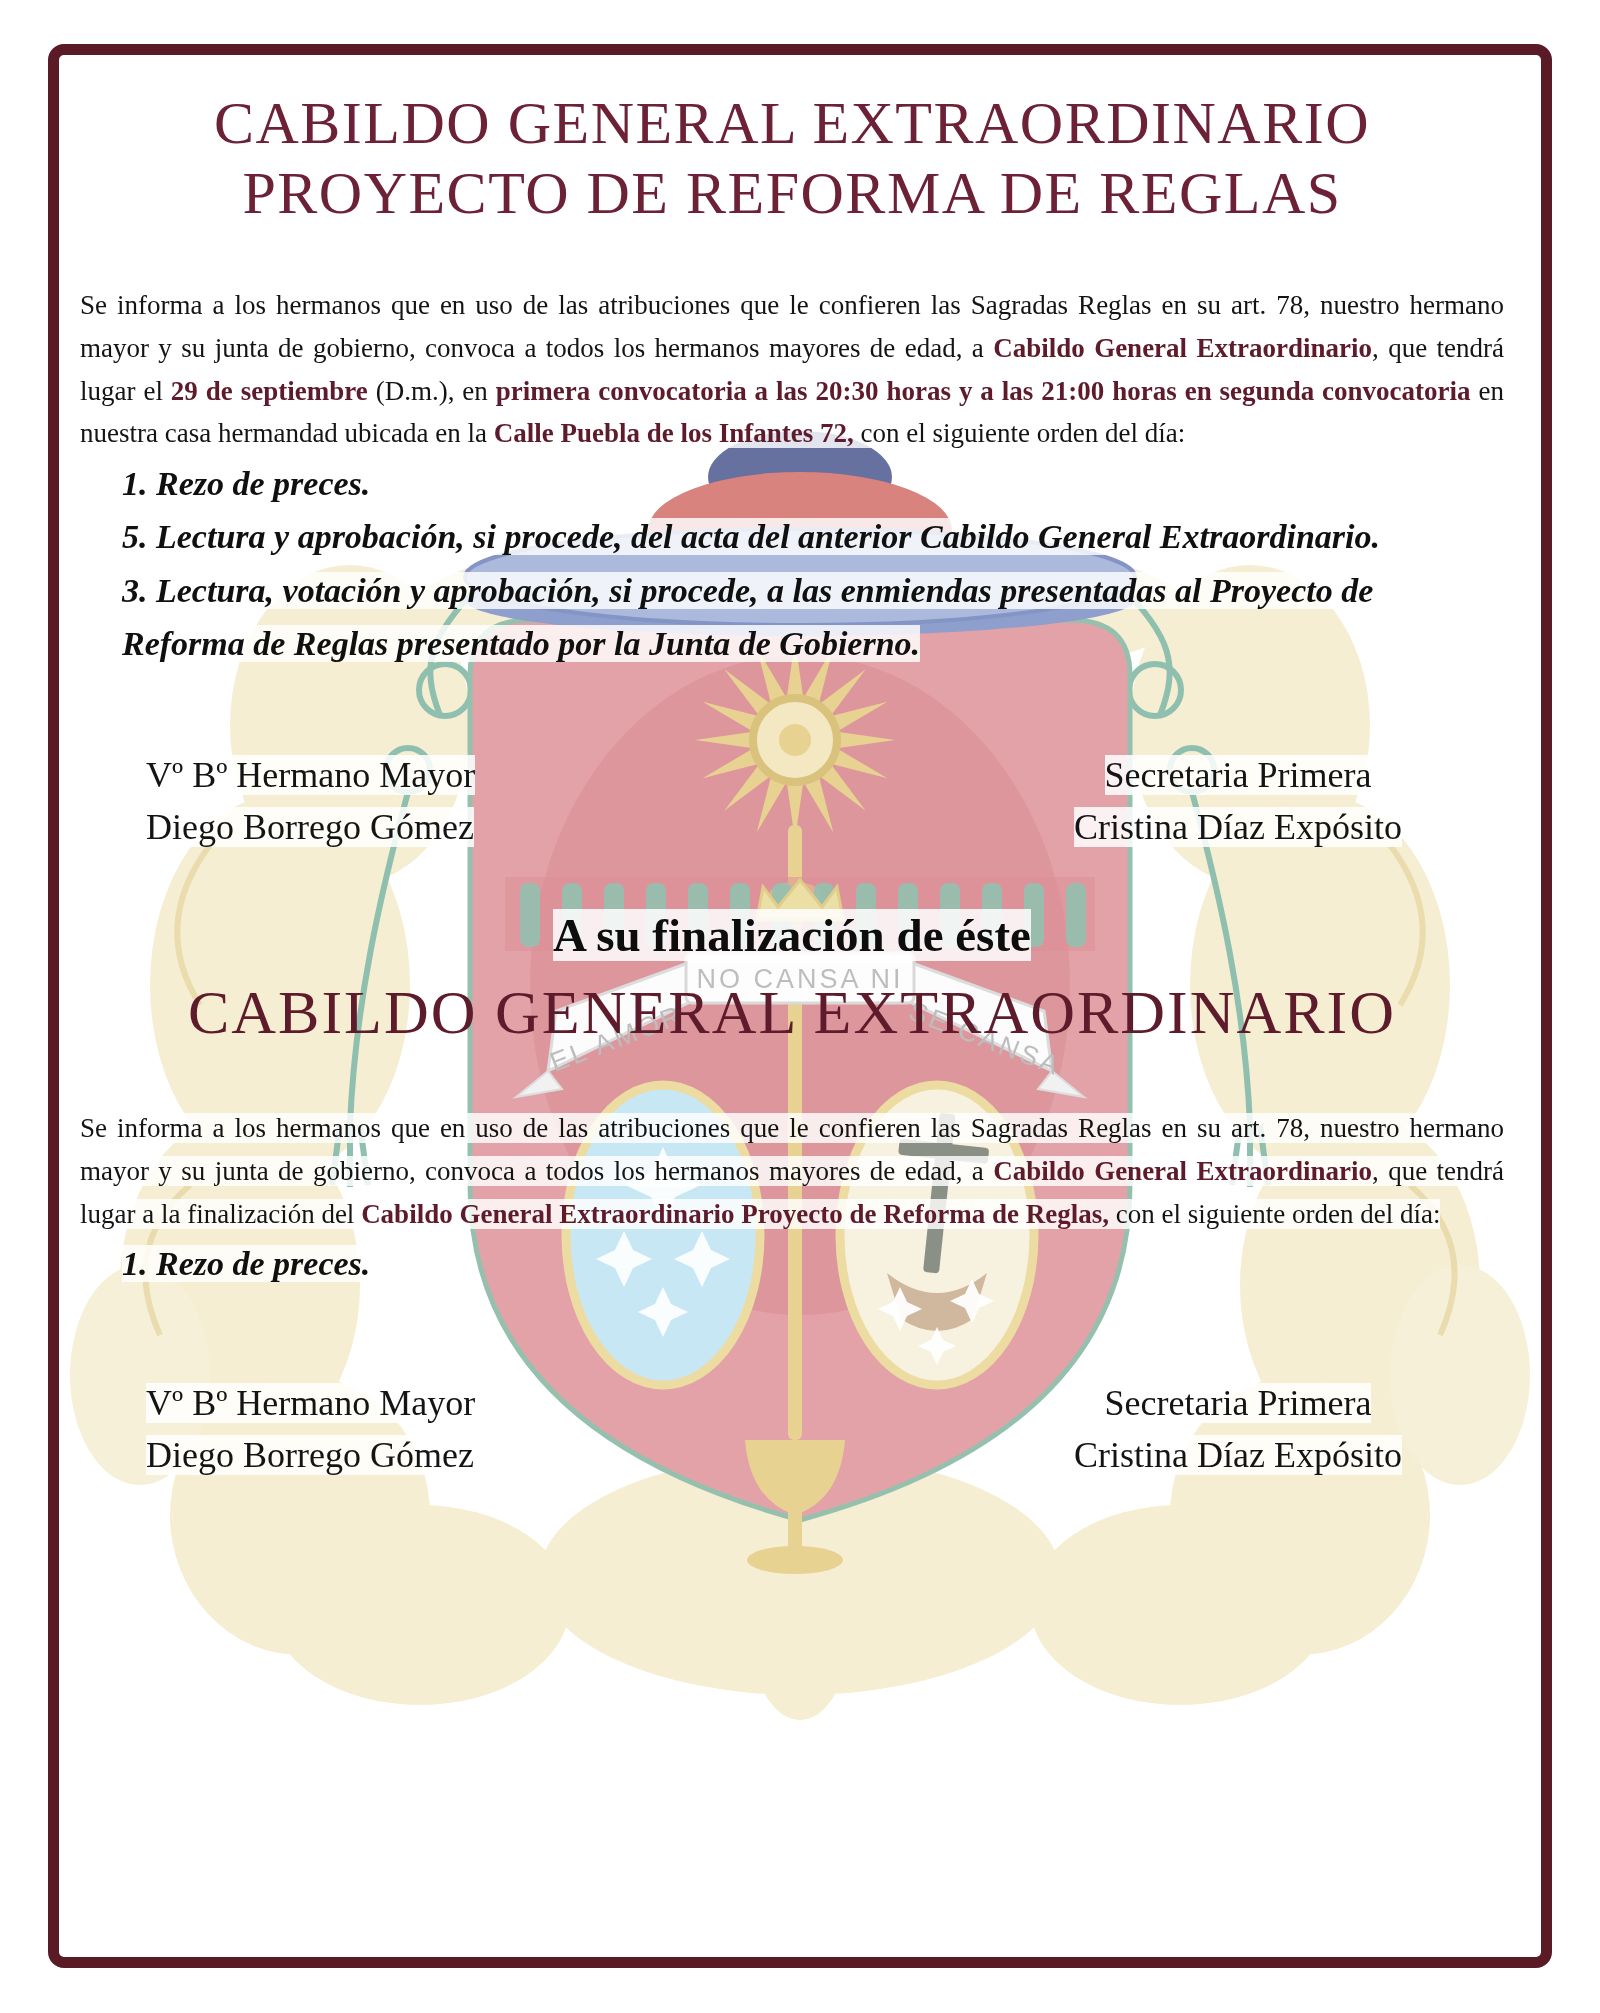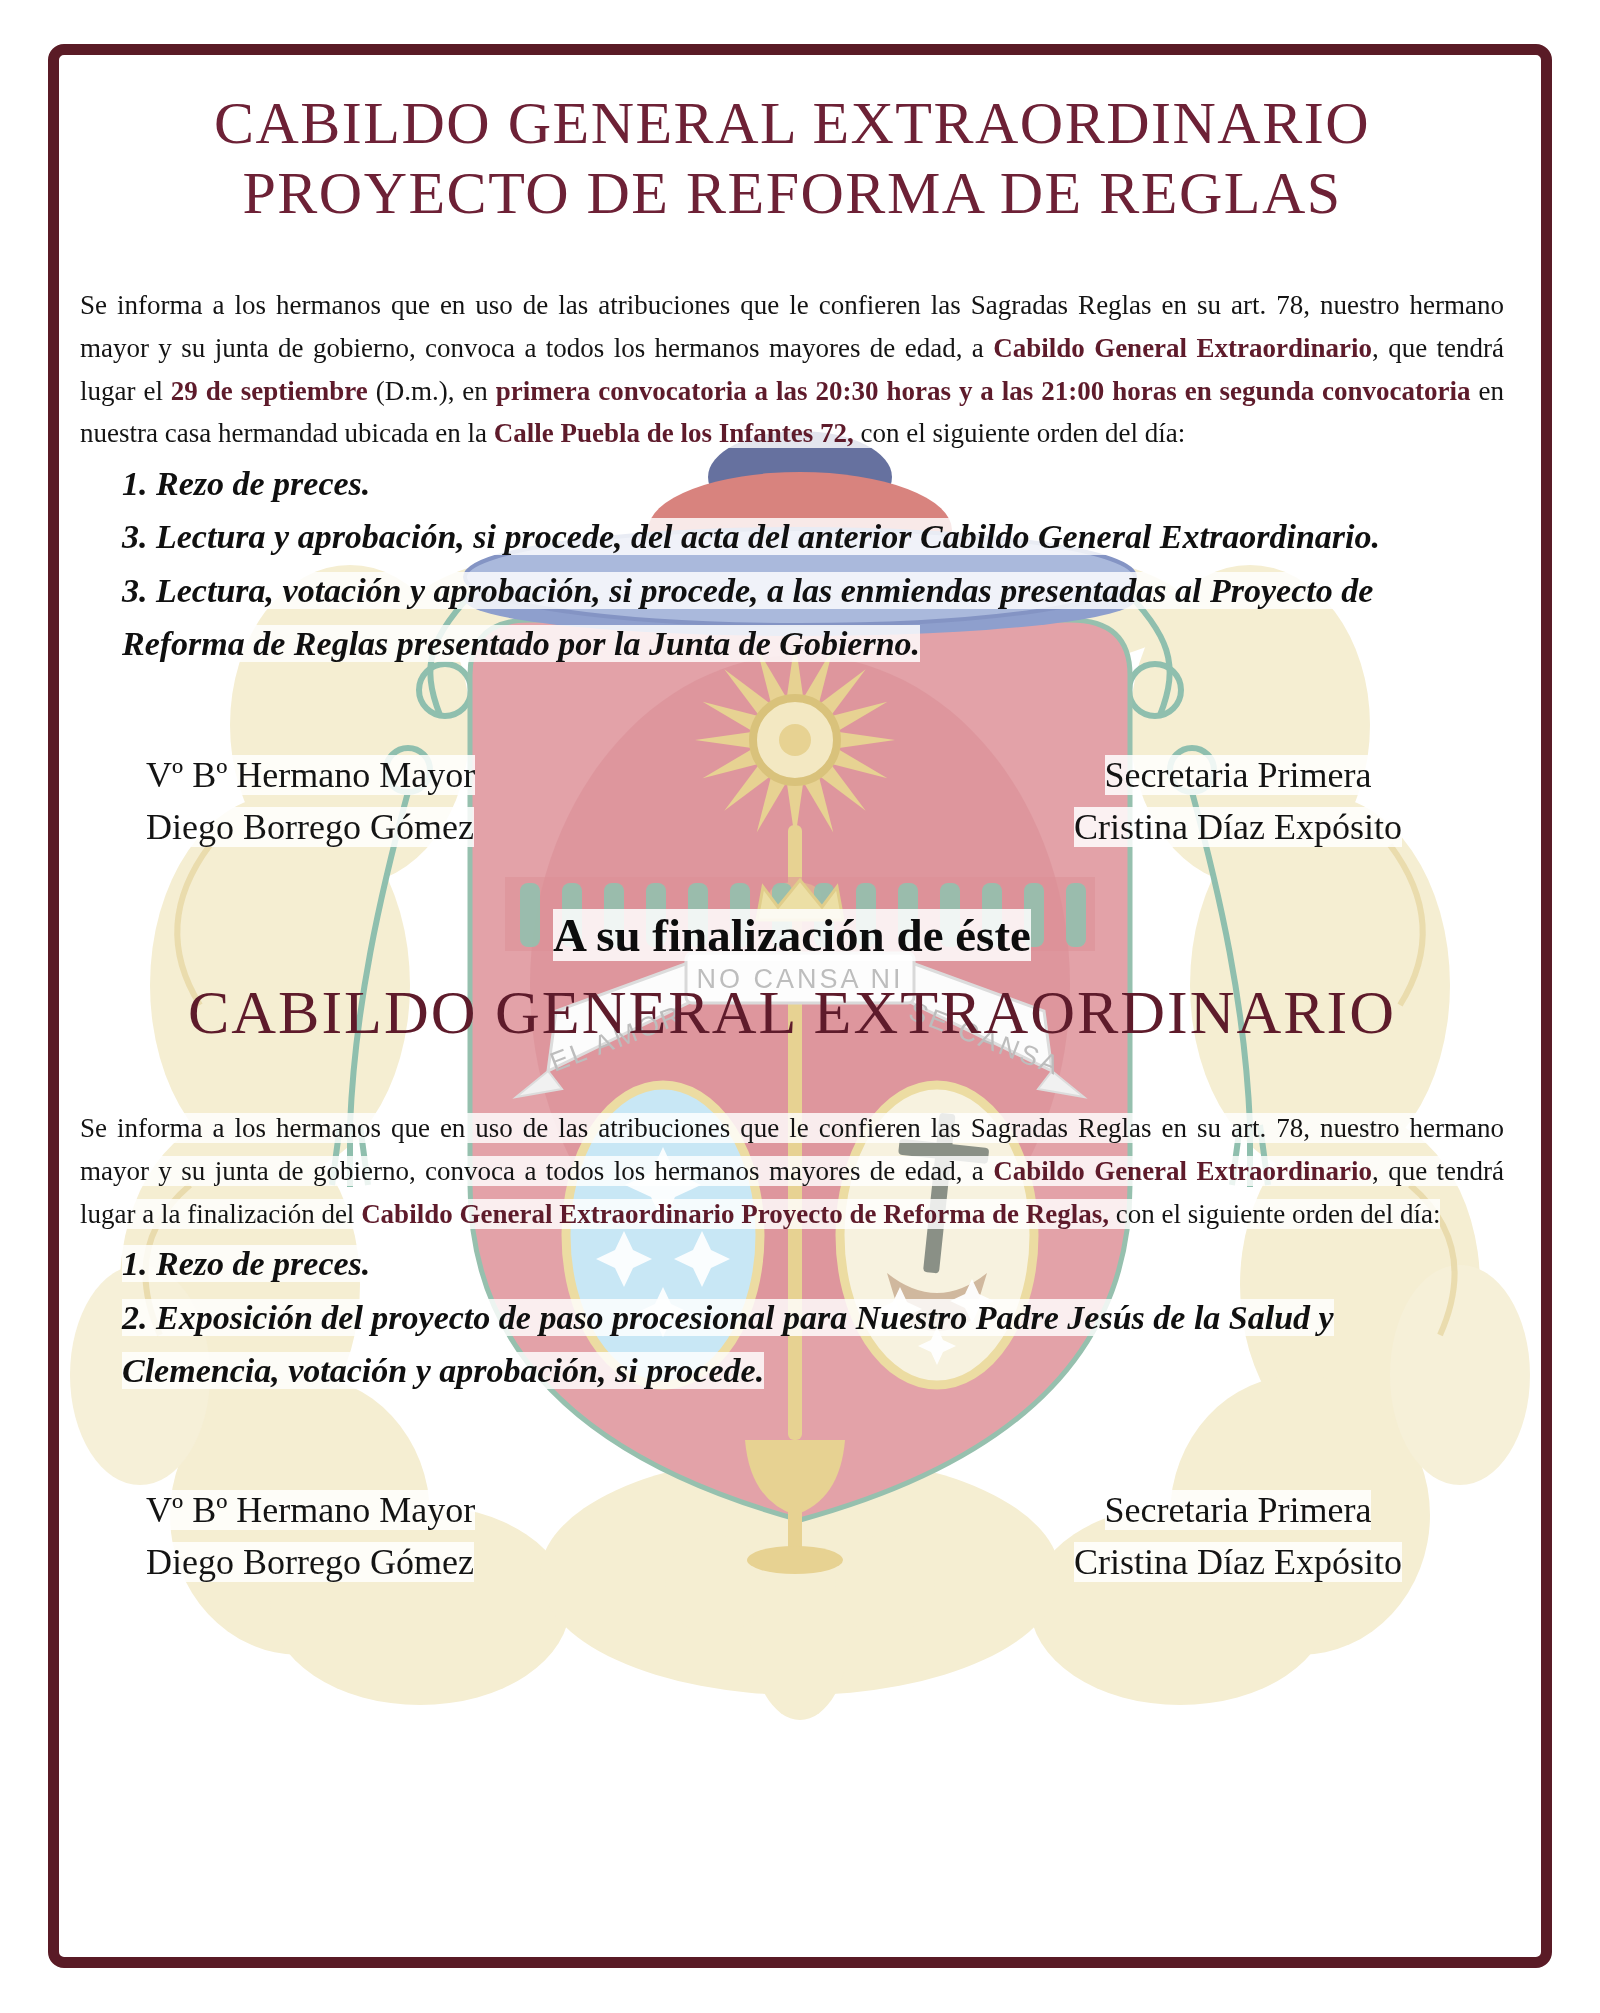--- a/index.html
+++ b/index.html
@@ -214,21 +214,21 @@
 
     <h1 class="doc-title">
       <div>CABILDO GENERAL EXTRAORDINARIO</div>
       <div>PROYECTO DE REFORMA DE REGLAS</div>
     </h1>
 
     <p class="para"><span>Se informa a los hermanos que en uso de las atribuciones que le confieren las Sagradas Reglas en su art. 78, nuestro hermano mayor y su junta de gobierno, convoca a todos los hermanos mayores de edad, a </span><span class="em">Cabildo General Extraordinario</span><span>, que tendrá lugar el </span><span class="em">29 de septiembre</span><span> (D.m.), en </span><span class="em">primera convocatoria a las 20:30 horas y a las 21:00 horas en segunda convocatoria</span><span> en nuestra casa hermandad ubicada en la </span><span class="em">Calle Puebla de los Infantes 72,</span><span> con el siguiente orden del día:</span></p>
 
     <div class="agenda">
         <div class="agenda-item"><span>1. Rezo de preces.</span></div>
-        <div class="agenda-item"><span>3. Lectura y aprobación, si procede, del acta del anterior Cabildo General Extraordinario.</span></div>
+        <div class="agenda-item"><span>5. Lectura y aprobación, si procede, del acta del anterior Cabildo General Extraordinario.</span></div>
         <div class="agenda-item"><span>3. Lectura, votación y aprobación, si procede, a las enmiendas presentadas al Proyecto de Reforma de Reglas presentado por la Junta de Gobierno.</span></div>
       </div>
 
     <div class="sig-row sig-row-1">
       <div class="sig-block sig-left">
         <div><span>Vº Bº Hermano Mayor</span></div>
         <div><span>Diego Borrego Gómez</span></div>
       </div>
       <div class="sig-block sig-right">
         <div><span>Secretaria Primera</span></div>
@@ -237,21 +237,20 @@
     </div>
 
     <div class="interlude"><span>A su finalización de éste</span></div>
 
     <h2 class="doc-title-2">CABILDO GENERAL EXTRAORDINARIO</h2>
 
     <p class="para"><span>Se informa a los hermanos que en uso de las atribuciones que le confieren las Sagradas Reglas en su art. 78, nuestro hermano mayor y su junta de gobierno, convoca a todos los hermanos mayores de edad, a </span><span class="em">Cabildo General Extraordinario</span><span>, que tendrá lugar a la finalización del </span><span class="em">Cabildo General Extraordinario Proyecto de Reforma de Reglas,</span><span> con el siguiente orden del día:</span></p>
 
     <div class="agenda">
         <div class="agenda-item"><span>1. Rezo de preces.</span></div>
-        <div class="agenda-item"><span>2. Exposición del proyecto de paso procesional para Nuestro Padre Jesús de la Salud y Clemencia, votación y aprobación, si procede.</span></div>
       </div>
 
     <div class="sig-row sig-row-2">
       <div class="sig-block sig-left">
         <div><span>Vº Bº Hermano Mayor</span></div>
         <div><span>Diego Borrego Gómez</span></div>
       </div>
       <div class="sig-block sig-right">
         <div><span>Secretaria Primera</span></div>
         <div><span>Cristina Díaz Expósito</span></div>

